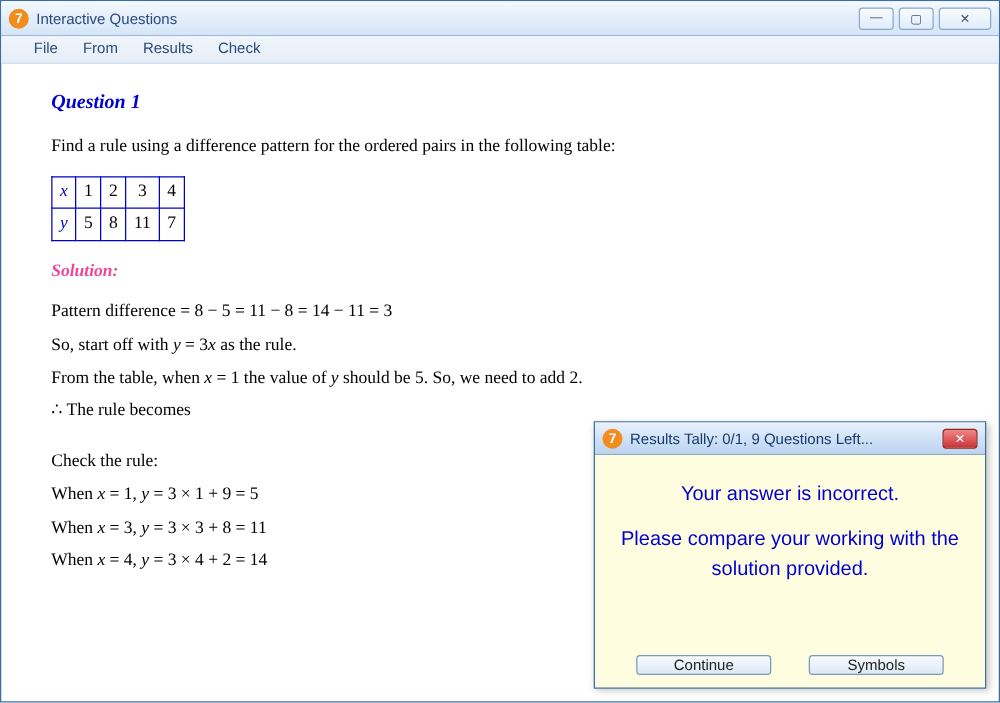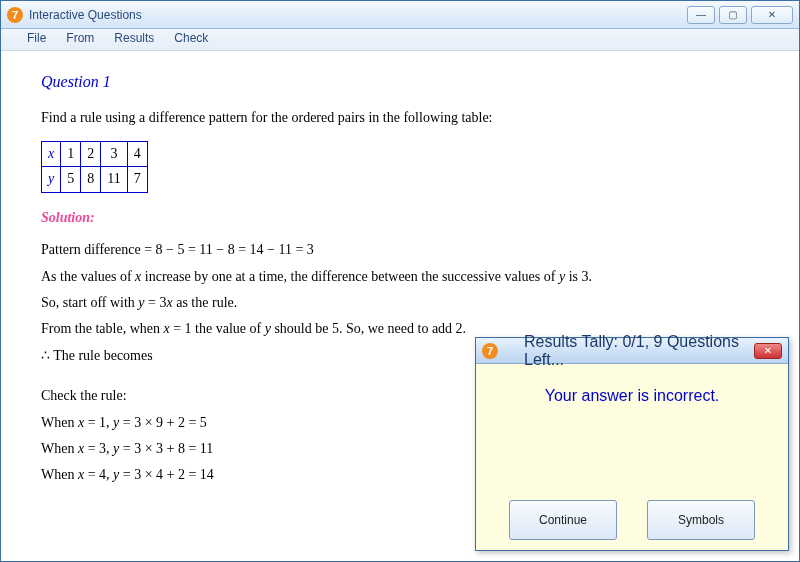--- a/index.html
+++ b/index.html
@@ -75,21 +75,21 @@
   .content {
     padding: 18px 40px 18px 40px;
     line-height: 1.6;
     color: #000;
     height: calc(100% - 50px);
     overflow: auto;
     font-size: 14px;
   }
   .question-title {
     color: #0000cd;
-    font-weight: normal;
+    font-weight: bold;
     font-size: 16px;
     font-style: italic;
     margin-bottom: 12px;
   }
   .prompt { margin-bottom: 12px; }
   .data-table {
     border-collapse: collapse;
     margin-bottom: 14px;
   }
   .data-table td, .data-table th {
@@ -128,23 +128,22 @@
     height: 26px;
     background: linear-gradient(to bottom, #eaf2fc 0%, #d0e2f7 50%, #bcd4f0 100%);
     border-bottom: 1px solid #8aa8cc;
     display: flex;
     align-items: center;
     padding: 0 6px;
   }
   .dialog-title {
     flex: 1;
     font-family: 'Segoe UI', Tahoma, sans-serif;
-    font-size: 16px;
+    font-size: 12px;
     color: #1a3a6a;
-    margin-left: 20px;
   }
   .dialog-close {
     width: 28px; height: 16px;
     background: linear-gradient(to bottom, #e88, #c33);
     border: 1px solid #922;
     border-radius: 3px;
     color: #fff;
     font-family: Arial, sans-serif;
     font-size: 10px;
     display: flex;
@@ -166,21 +165,21 @@
   .dialog-buttons {
     position: absolute;
     bottom: 10px;
     left: 0; right: 0;
     display: flex;
     justify-content: center;
     gap: 30px;
   }
   .dlg-btn {
     width: 108px;
-    height: 40px;
+    height: 16px;
     background: linear-gradient(to bottom, #f8fbff, #dce8f6);
     border: 1px solid #7a98bc;
     border-radius: 3px;
     font-family: 'Segoe UI', Tahoma, sans-serif;
     font-size: 12px;
     color: #222;
     cursor: pointer;
   }
 </style>
 </head>
@@ -223,41 +222,41 @@
         <td>8</td>
         <td>11</td>
         <td>7</td>
       </tr>
     </tbody>
       </table>
 
     <div class="solution-title">Solution:</div>
 
     <div class="sol-line">Pattern difference = 8 − 5 = 11 − 8 = 14 − 11 = 3</div>
-    <div class="sol-line"><span>As the values of </span><span class="ital">x</span><span> increase by one at a time, the difference between the successive values of </span><span class="ital">y</span><span> is 3.</span></div>
     <div class="sol-line"><span>So, start off with </span><span class="ital">y</span><span> = 3</span><span class="ital">x</span><span> as the rule.</span></div>
     <div class="sol-line"><span>From the table, when </span><span class="ital">x</span><span> = 1 the value of </span><span class="ital">y</span><span> should be 5.  So, we need to add 2.</span></div>
     <div class="sol-line">∴ The rule becomes</div>
     <div class="spacer"></div>
     <div class="sol-line">Check the rule:</div>
-    <div class="sol-line"><span>When </span><span class="ital">x</span><span> = 1, </span><span class="ital">y</span><span> = 3 × 9 + 2 = 5</span></div>
+    <div class="sol-line"><span>When </span><span class="ital">x</span><span> = 1, </span><span class="ital">y</span><span> = 3 × 1 + 9 = 5</span></div>
     <div class="sol-line"><span>When </span><span class="ital">x</span><span> = 3, </span><span class="ital">y</span><span> = 3 × 3 + 8 = 11</span></div>
     <div class="sol-line"><span>When </span><span class="ital">x</span><span> = 4, </span><span class="ital">y</span><span> = 3 × 4 + 2 = 14</span></div>
 
   </div>
 
   <div class="dialog">
     <div class="dialog-titlebar">
       <div class="app-icon">7</div>
       <div class="dialog-title">Results Tally:  0/1, 9 Questions Left...</div>
       <div class="dialog-close">✕</div>
     </div>
     <div class="dialog-body">
       <div class="dialog-msg">
         <div class="line1">Your answer is incorrect.</div>
+        <div>Please compare your working with the solution provided.</div>
       </div>
     </div>
     <div class="dialog-buttons">
       <button class="dlg-btn">Continue</button>
       <button class="dlg-btn">Symbols</button>
     </div>
   </div>
 </div>
 
 </body></html>

